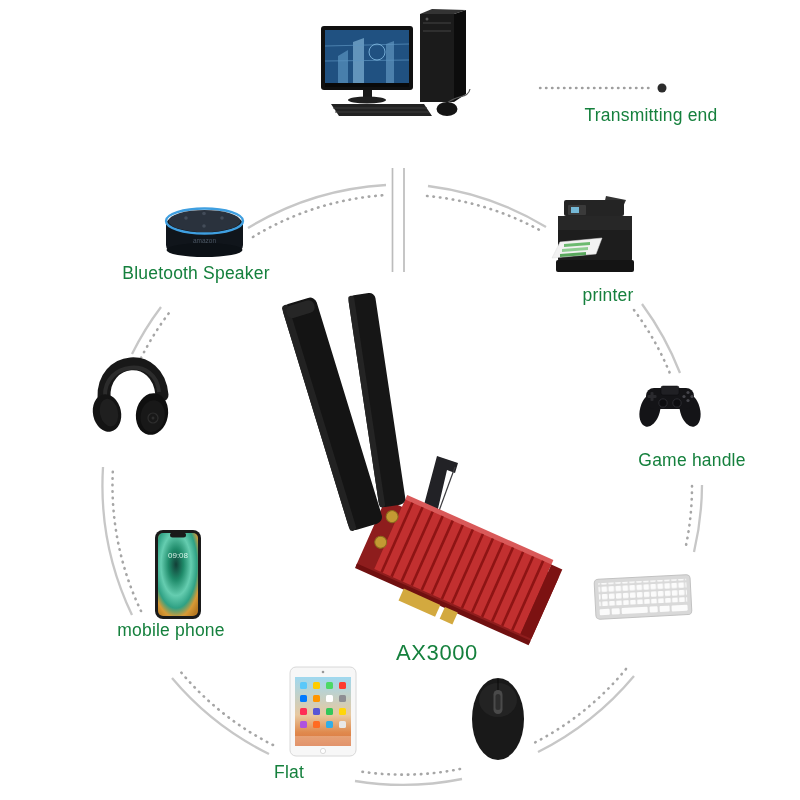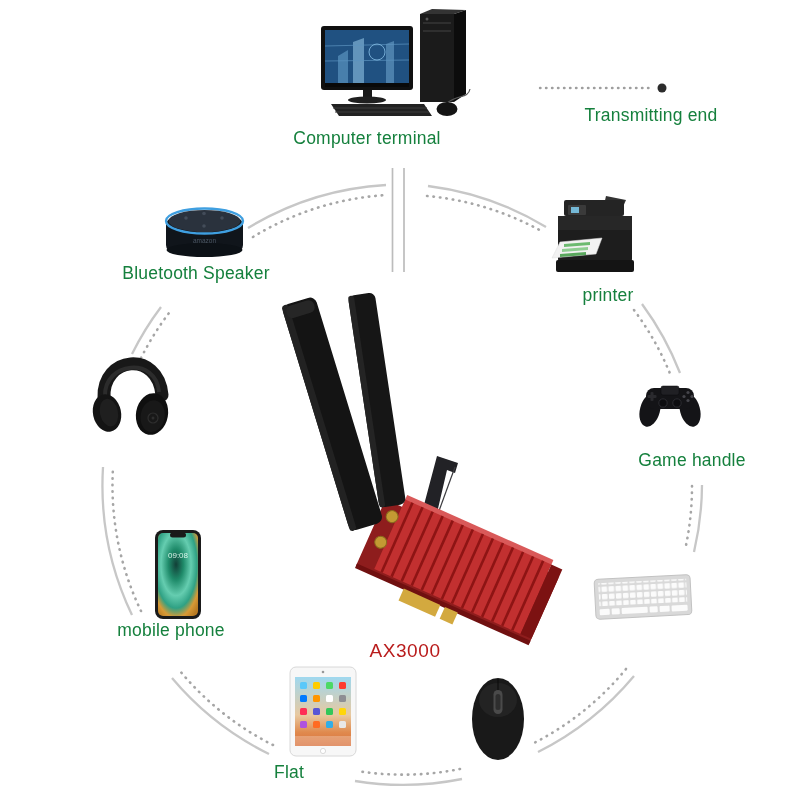--- a/index.html
+++ b/index.html
@@ -5,21 +5,21 @@
   html,body{margin:0;padding:0;background:#ffffff;}
   .stage{
     position:relative;width:800px;height:800px;background:#ffffff;overflow:hidden;
     font-family:"Liberation Sans","DejaVu Sans",sans-serif;
   }
   .stage svg{position:absolute;left:0;top:0;}
   .lbl{
     position:absolute;transform:translateX(-50%);
     font-size:17.5px;color:#15803d;white-space:nowrap;letter-spacing:.2px;
   }
-  .lbl.product{font-size:19px;color:#b91c1c;letter-spacing:.6px;}
+  .lbl.product{font-size:22px;color:#15803d;letter-spacing:.6px;margin-left:32px;}
 </style>
 </head>
 <body>
 
 <div class="stage">
 
 <svg width="800" height="800" viewBox="0 0 800 800">
   <defs>
     <linearGradient id="ipadGrad" x1="0" y1="0" x2="0" y2="1">
       <stop offset="0%" stop-color="#9fd8ef"></stop>
@@ -249,21 +249,20 @@
       <rect x="315" y="296" width="7" height="236" rx="3.5" fill="#222222"></rect>
       <rect x="318" y="298" width="29" height="13" rx="6" fill="#262626"></rect>
     </g>
     <g transform="rotate(-8.5 377 400)">
       <rect x="363.5" y="293" width="27" height="214" rx="6" fill="#161616"></rect>
       <rect x="363.5" y="293" width="6" height="214" rx="3" fill="#242424"></rect>
     </g>
   </g>
 </svg>
 
-<div class="lbl" style="left:367px;top:128px">Computer terminal</div>
 <div class="lbl" style="left:651px;top:105px">Transmitting end</div>
 <div class="lbl" style="left:196px;top:263px">Bluetooth Speaker</div>
 <div class="lbl" style="left:608px;top:285px">printer</div>
 <div class="lbl" style="left:692px;top:450px">Game handle</div>
 <div class="lbl" style="left:171px;top:620px">mobile phone</div>
 <div class="lbl product" style="left:405px;top:640px">AX3000</div>
 <div class="lbl" style="left:289px;top:762px">Flat</div>
 
 </div>
 

